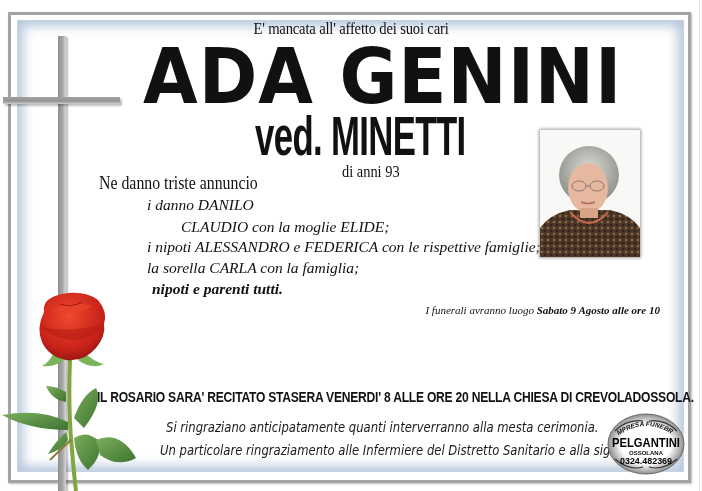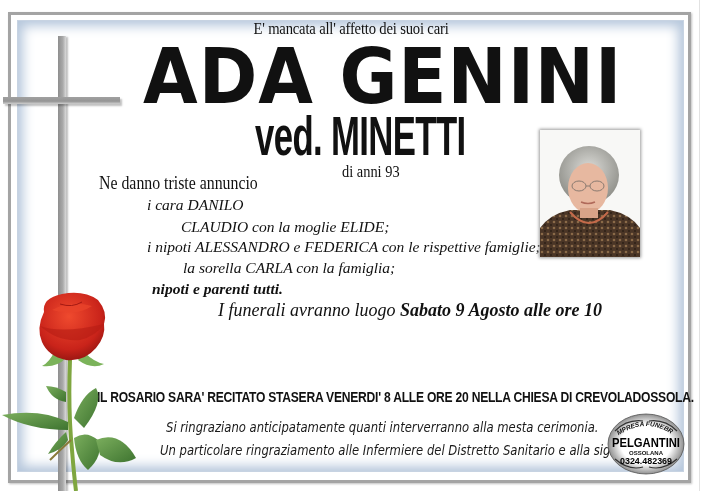--- a/index.html
+++ b/index.html
@@ -66,22 +66,22 @@
   .family .line { position:absolute; white-space:nowrap; }
 
   .photo-frame {
     left:540px; top:130px; width:100px; height:127px;
     background:#fafafa;
     box-shadow:0 0 3px 1px #9c9c9c, inset 0 0 4px #bbb;
     overflow:hidden;
   }
 
   .funeral {
-    left:160px; width:500px; top:302px; text-align:center;
-    font-style:italic; font-size:18px; line-height:17px;
+    left:160px; width:500px; top:302px; text-align:right;
+    font-style:italic; font-size:11px; line-height:17px;
   }
   .funeral b { font-weight:bold; }
 
   .rosary {
     left:97px; top:388px; white-space:nowrap;
     font-family:"Liberation Sans", sans-serif; font-weight:bold;
     font-size:15.5px; letter-spacing:-0.3px;
     transform-origin:left top; transform:scaleX(0.78);
   }
   .thanks {
@@ -103,24 +103,24 @@
 <div class="abs cross-v"></div>
 <div class="abs cross-h"></div>
 
 <div class="abs intro">E' mancata all' affetto dei suoi cari</div>
 <div class="abs name">ADA GENINI</div>
 <div class="abs widow">ved. MINETTI</div>
 <div class="abs age">di anni 93</div>
 <div class="abs announce">Ne danno triste annuncio</div>
 
 <div class="abs family" style="left:0;top:0;">
-  <div class="line" style="left:147px;top:196px;">i cara DANILO</div>
+  <div class="line" style="left:147px;top:196px;">i danno DANILO</div>
   <div class="line" style="left:181px;top:218px;text-align:center;">CLAUDIO con la moglie ELIDE;</div>
   <div class="line" style="left:147px;top:238px;">i nipoti ALESSANDRO e FEDERICA con le rispettive famiglie;</div>
-  <div class="line" style="left:147px;top:259px;margin-left:36px;">la sorella CARLA con la famiglia;</div>
+  <div class="line" style="left:147px;top:259px;">la sorella CARLA con la famiglia;</div>
   <div class="line" style="left:152px;top:280px;font-weight:bold;">nipoti e parenti tutti.</div>
 </div>
 
 <div class="abs photo-frame">
   <svg width="100" height="127" viewBox="0 0 100 127">
     <defs>
       <radialGradient id="hair" cx="50%" cy="40%" r="60%">
         <stop offset="0%" stop-color="#dcdcd8"></stop>
         <stop offset="100%" stop-color="#8e8e88"></stop>
       </radialGradient>

